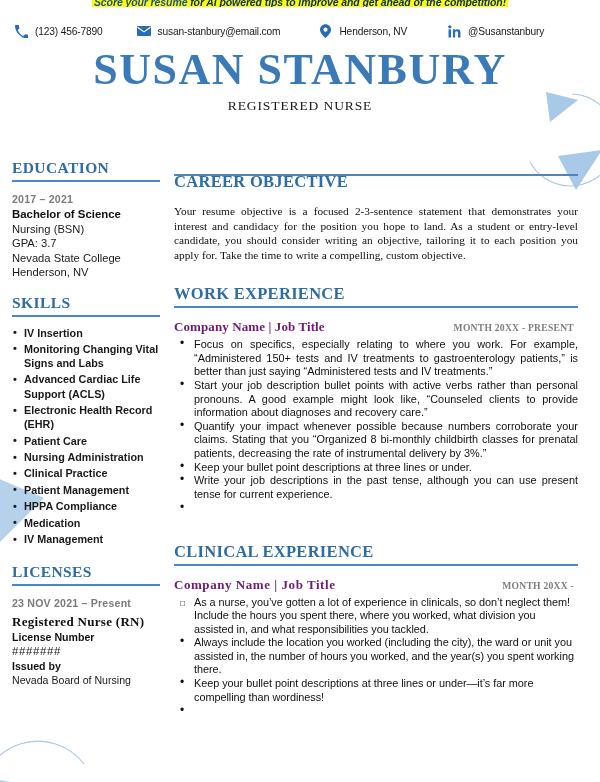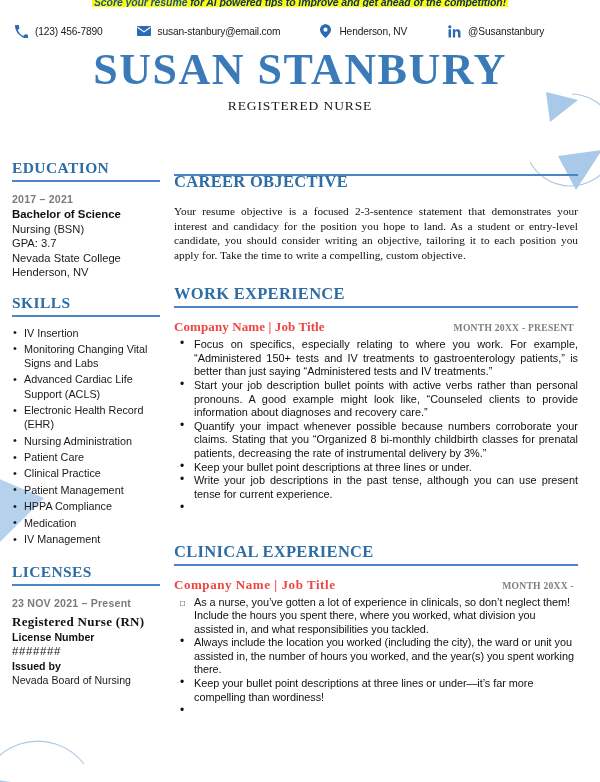--- a/index.html
+++ b/index.html
@@ -185,20 +185,21 @@
   }
 
   ul.skill-list { list-style: none; margin-top: 9px; }
   ul.skill-list li {
     position: relative;
     font-size: 10.8px;
     color: #1a1a1a;
     line-height: 14.2px;
     padding-left: 12px;
     margin-bottom: 2.2px;
+    font-weight: bold;
   }
   ul.skill-list li::before {
     content: "\2022";
     position: absolute;
     left: 1px;
     top: -0.5px;
     font-size: 11px;
     color: #1a1a1a;
   }
 
@@ -242,21 +243,21 @@
   .entry-head {
     display: flex;
     align-items: baseline;
     justify-content: space-between;
     margin-top: 11px;
   }
   .entry-title {
     font-family: "Liberation Serif", serif;
     font-size: 13px;
     font-weight: bold;
-    color: #ef4444;
+    color: #701a75;
     letter-spacing: 0.1px;
   }
   .entry-title.spaced { letter-spacing: 0.55px; }
   .entry-date {
     font-family: "Liberation Serif", serif;
     font-size: 9.6px;
     font-weight: bold;
     color: #7e7e7e;
     letter-spacing: 0.25px;
     margin-right: 4px;
@@ -380,22 +381,22 @@
     </section>
 
     <section style="margin-top:13px;">
       <div class="sec-head">SKILLS</div>
       <div class="sec-rule"></div>
       <ul class="skill-list" id="skills-list">
           <li>IV Insertion</li>
           <li>Monitoring Changing Vital Signs and Labs</li>
           <li>Advanced Cardiac Life Support (ACLS)</li>
           <li>Electronic Health Record (EHR)</li>
+          <li>Patient Care</li>
           <li>Nursing Administration</li>
-          <li>Patient Care</li>
           <li>Clinical Practice</li>
           <li>Patient Management</li>
           <li>HPPA Compliance</li>
           <li>Medication</li>
           <li>IV Management</li>
         </ul>
     </section>
 
     <section style="margin-top:16px;">
       <div class="sec-head">LICENSES</div>

